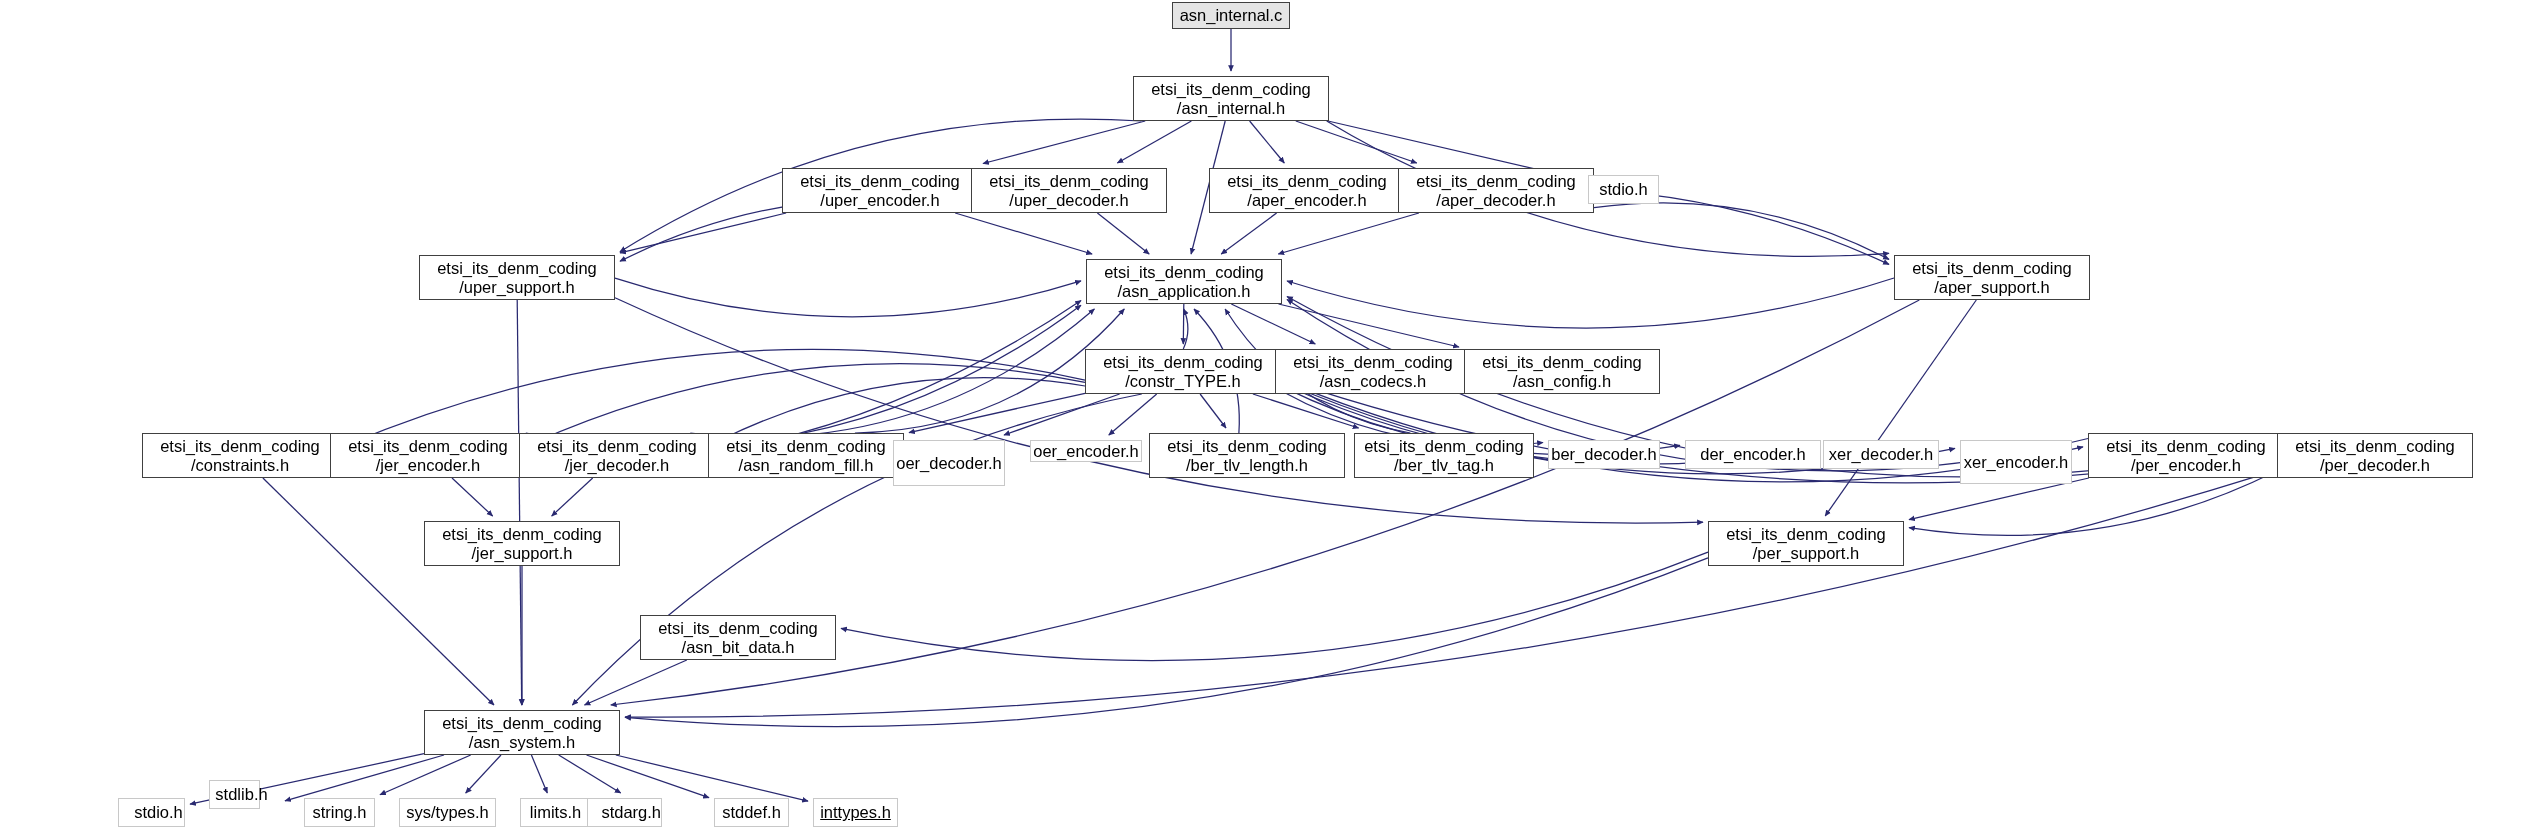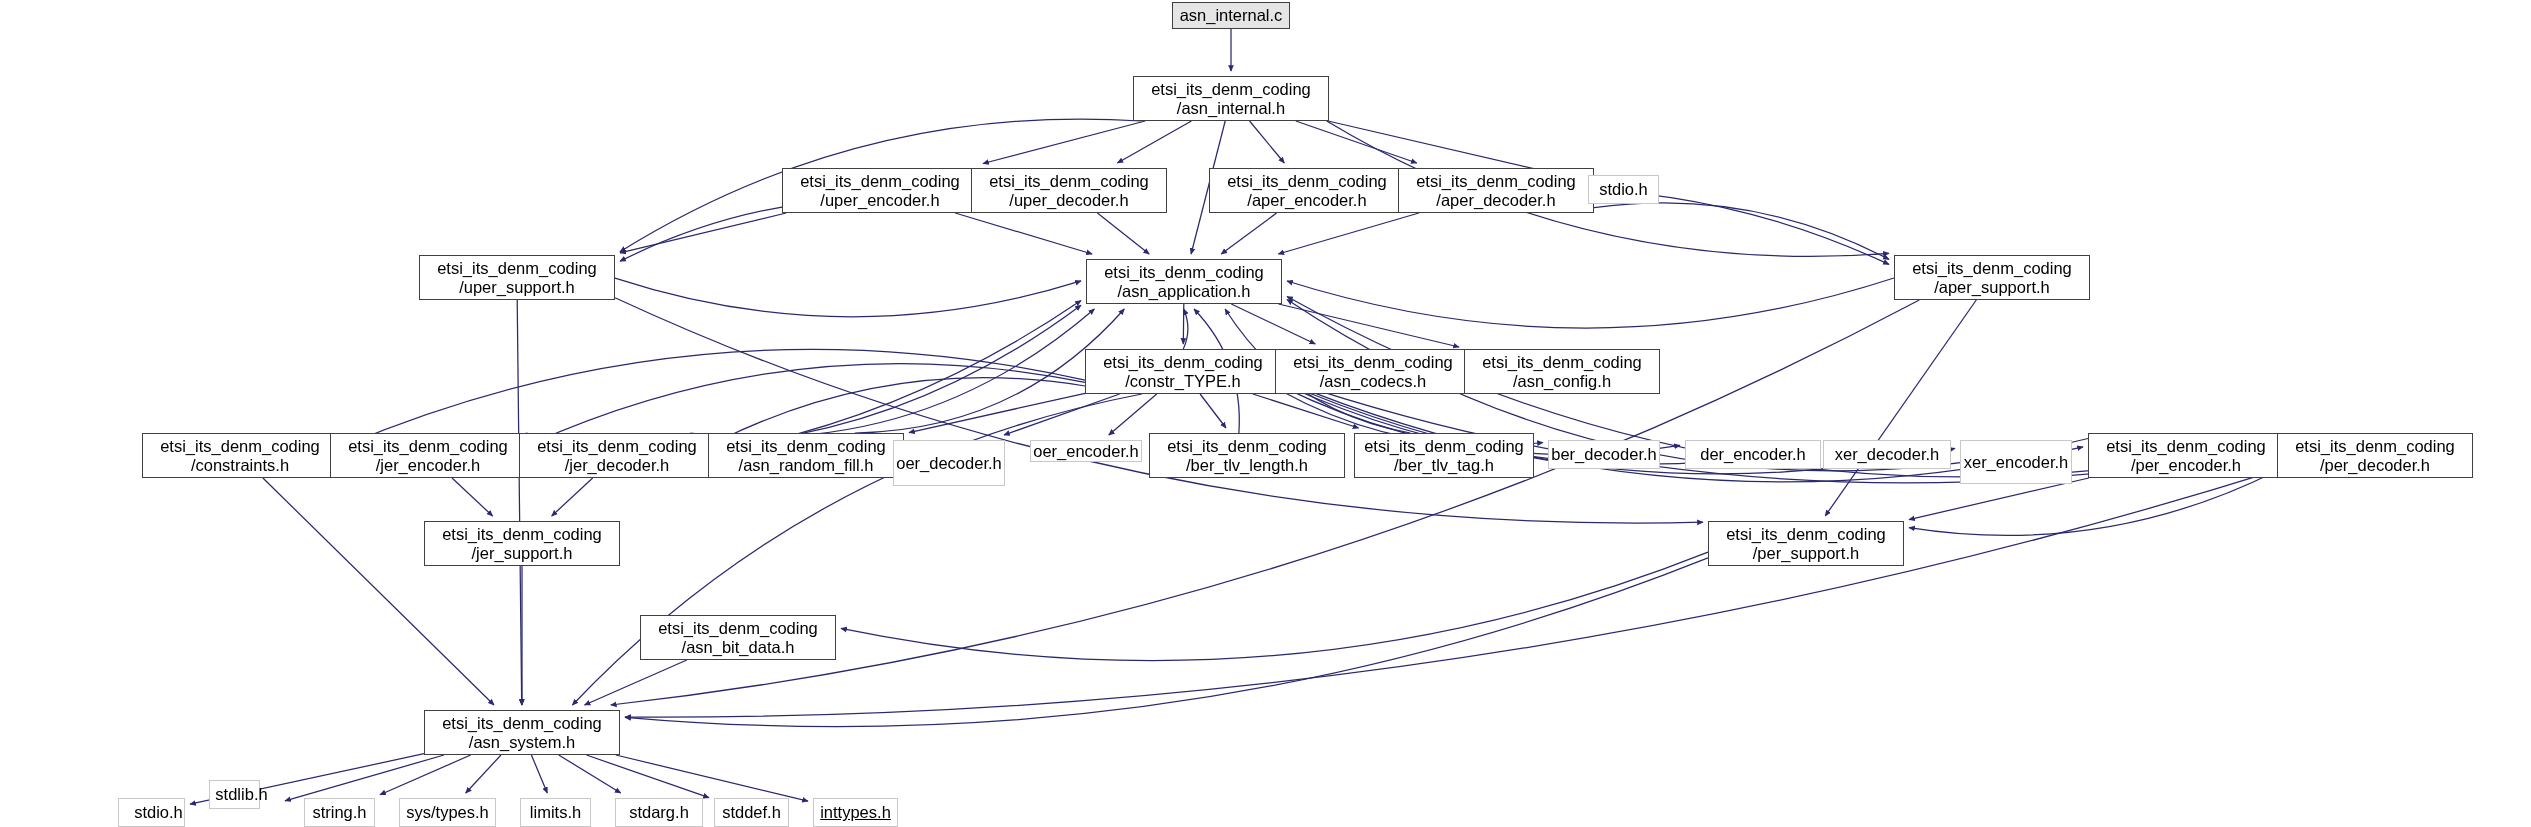--- a/index.html
+++ b/index.html
@@ -114,29 +114,29 @@
     <div class="node n-proj" style="left: 142px; top: 433px; width: 196px; height: 45px;"><div><span>etsi_its_denm_coding</span><span>/constraints.h</span></div></div>
     <div class="node n-proj" style="left: 330px; top: 433px; width: 196px; height: 45px;"><div><span>etsi_its_denm_coding</span><span>/jer_encoder.h</span></div></div>
     <div class="node n-proj" style="left: 519px; top: 433px; width: 196px; height: 45px;"><div><span>etsi_its_denm_coding</span><span>/jer_decoder.h</span></div></div>
     <div class="node n-proj" style="left: 708px; top: 433px; width: 196px; height: 45px;"><div><span>etsi_its_denm_coding</span><span>/asn_random_fill.h</span></div></div>
     <div class="node n-sys" style="left: 893px; top: 440px; width: 112px; height: 46px;"><div><span>oer_decoder.h</span></div></div>
     <div class="node n-sys" style="left: 1030px; top: 440px; width: 112px; height: 22px;"><div><span>oer_encoder.h</span></div></div>
     <div class="node n-proj" style="left: 1149px; top: 433px; width: 196px; height: 45px;"><div><span>etsi_its_denm_coding</span><span>/ber_tlv_length.h</span></div></div>
     <div class="node n-proj" style="left: 1354px; top: 433px; width: 180px; height: 45px;"><div><span>etsi_its_denm_coding</span><span>/ber_tlv_tag.h</span></div></div>
     <div class="node n-sys" style="left: 1548px; top: 440px; width: 112px; height: 29px;"><div><span>ber_decoder.h</span></div></div>
     <div class="node n-sys" style="left: 1685px; top: 440px; width: 136px; height: 29px;"><div><span>der_encoder.h</span></div></div>
-    <div class="node n-sys" style="left: 1823px; top: 440px; width: 128px; height: 29px;"><div><span>xer_decoder.h</span></div></div>
+    <div class="node n-sys" style="left: 1823px; top: 440px; width: 116px; height: 29px;"><div><span>xer_decoder.h</span></div></div>
     <div class="node n-sys" style="left: 1960px; top: 440px; width: 112px; height: 44px;"><div><span>xer_encoder.h</span></div></div>
     <div class="node n-proj" style="left: 2088px; top: 433px; width: 196px; height: 45px;"><div><span>etsi_its_denm_coding</span><span>/per_encoder.h</span></div></div>
     <div class="node n-proj" style="left: 2277px; top: 433px; width: 196px; height: 45px;"><div><span>etsi_its_denm_coding</span><span>/per_decoder.h</span></div></div>
     <div class="node n-proj" style="left: 424px; top: 521px; width: 196px; height: 45px;"><div><span>etsi_its_denm_coding</span><span>/jer_support.h</span></div></div>
     <div class="node n-proj" style="left: 1708px; top: 521px; width: 196px; height: 45px;"><div><span>etsi_its_denm_coding</span><span>/per_support.h</span></div></div>
     <div class="node n-proj" style="left: 640px; top: 615px; width: 196px; height: 45px;"><div><span>etsi_its_denm_coding</span><span>/asn_bit_data.h</span></div></div>
     <div class="node n-proj" style="left: 424px; top: 710px; width: 196px; height: 45px;"><div><span>etsi_its_denm_coding</span><span>/asn_system.h</span></div></div>
     <div class="node n-sys" style="left: 118px; top: 798px; width: 67px; height: 29px; padding-left: 14px;"><div><span>stdio.h</span></div></div>
     <div class="node n-sys" style="left: 209px; top: 780px; width: 51px; height: 29px; padding-left: 14px;"><div><span>stdlib.h</span></div></div>
     <div class="node n-sys" style="left: 304px; top: 798px; width: 71px; height: 29px;"><div><span>string.h</span></div></div>
     <div class="node n-sys" style="left: 399px; top: 798px; width: 97px; height: 29px;"><div><span>sys/types.h</span></div></div>
     <div class="node n-sys" style="left: 520px; top: 798px; width: 71px; height: 29px;"><div><span>limits.h</span></div></div>
-    <div class="node n-sys" style="left: 615px; top: 798px; width: 88px; height: 29px;"><div><span>stdarg.h</span></div></div>
+    <div class="node n-sys" style="left: 587px; top: 798px; width: 75px; height: 29px; justify-content: flex-end;"><div><span>stdarg.h</span></div></div>
     <div class="node n-sys" style="left: 714px; top: 798px; width: 75px; height: 29px;"><div><span>stddef.h</span></div></div>
     <div class="node n-sys" style="left: 813px; top: 798px; width: 85px; height: 29px; text-decoration: underline;"><div><span>inttypes.h</span></div></div>
   </div>
 
 </body></html>

